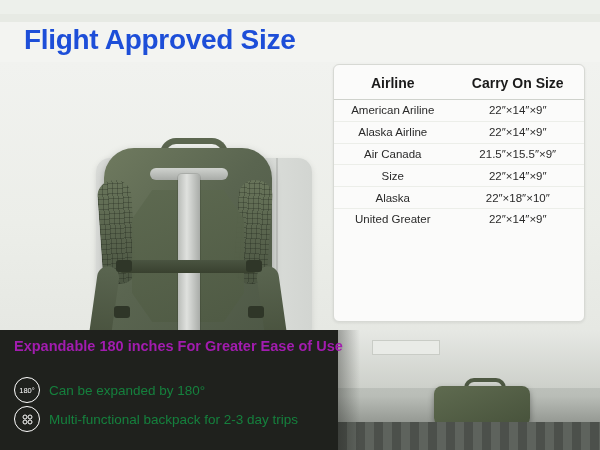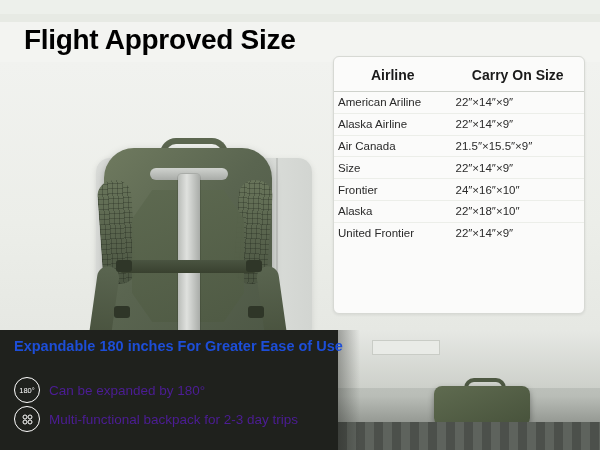--- a/index.html
+++ b/index.html
@@ -19,21 +19,21 @@
     position:absolute; left:0; top:0; width:600px; height:22px;
     background:#edf0eb;
   }
   .top-band-accent {
     position:absolute; left:0; top:14px; width:600px; height:8px;
     background:#e7eae4;
   }
   
   .headline {
     position:absolute; left:24px; top:24px;
-    font-size:28px; font-weight:bold; color:#000000;
+    font-size:28px; font-weight:bold; color:#1d4ed8;
     letter-spacing:-0.3px;
     white-space:nowrap;
   }
   
   .photo {
     position:absolute; left:0; top:62px; width:600px; height:268px;
     background:linear-gradient(180deg,#f1f2ef 0%, #eceee9 60%, #e6e8e3 100%);
     overflow:hidden;
   }
   
@@ -105,42 +105,42 @@
   }
   .shoulder {
     position:absolute; width:22px; height:96px;
     background:linear-gradient(180deg,#5a6550,#434c38);
     border-radius:11px;
   }
   .shoulder.l { left:6px; top:132px; transform:rotate(8deg); }
   .shoulder.r { left:176px; top:132px; transform:rotate(-8deg); }
   
   .table-card {
-    position:absolute; left:333px; top:56px; width:250px; height:256px;
+    position:absolute; left:333px; top:64px; width:250px; height:256px;
     background:#fbfbfa;
     border:1px solid #d7d9d4;
     border-radius:6px;
     box-shadow:0 1px 3px rgba(0,0,0,0.08);
     overflow:hidden;
   }
   table.specs {
     width:100%; border-collapse:collapse;
     font-size:11.5px; color:#2a2a2a;
   }
   table.specs th {
     font-size:14px; font-weight:bold; color:#1a1a1a;
     padding:10px 4px 8px 4px;
     text-align:center;
     border-bottom:1px solid #cfd2cc;
   }
   table.specs th.c1 { width:47%; }
   table.specs th.c2 { width:53%; }
   table.specs td {
     padding:4.4px 4px;
-    text-align:left;
+    text-align:center;
     border-bottom:1px solid #eceee9;
     white-space:nowrap;
   }
   table.specs tr:last-child td { border-bottom:none; }
   
   .features {
     position:absolute; left:0; top:330px; width:600px; height:120px;
     background:#1f211d;
     overflow:hidden;
   }
@@ -169,37 +169,37 @@
   .feat-photo .fp-bag-handle {
     position:absolute; left:126px; top:48px; width:34px; height:12px;
     border:4px solid #4e5943; border-bottom:none; border-radius:10px 10px 0 0;
   }
   .feat-fade {
     position:absolute; left:300px; top:0; width:60px; height:120px;
     background:linear-gradient(90deg,#1f211d 0%, rgba(31,33,29,0.0) 100%);
   }
   .feat-title {
     position:absolute; left:14px; top:337px; width:360px;
-    color:#1d4ed8; font-size:14.5px; font-weight:bold; line-height:1.28;
+    color:#a21caf; font-size:14.5px; font-weight:bold; line-height:1.28;
   }
   .feat-row {
     position:absolute; left:14px; display:flex; align-items:center; gap:9px;
   }
   .feat-row.r1 { top:377px; }
   .feat-row.r2 { top:406px; }
   .badge {
     width:24px; height:24px; border-radius:50%;
     border:1.6px solid #ffffff;
     display:flex; align-items:center; justify-content:center;
     color:#ffffff; font-size:7.5px; font-weight:normal;
     flex:0 0 auto;
   }
   .badge svg { display:block; }
   .feat-text {
-    color:#4c1d95; font-size:13.5px;
+    color:#15803d; font-size:13.5px;
   }
 </style>
 </head>
 <body>
 
 <div id="root">
 
   <div class="top-band"></div>
   <div class="top-band-accent"></div>
 
@@ -252,29 +252,25 @@
         </tr>
         <tr>
           <td>Air Canada</td>
           <td>21.5″×15.5″×9″</td>
         </tr>
         <tr>
           <td>Size</td>
           <td>22″×14″×9″</td>
         </tr>
         <tr>
-          <td>Frontier</td>
-          <td>24″×16″×10″</td>
-        </tr>
-        <tr>
           <td>Alaska</td>
           <td>22″×18″×10″</td>
         </tr>
         <tr>
-          <td>United Frontier</td>
+          <td>United Greater</td>
           <td>22″×14″×9″</td>
         </tr>
       </tbody>
     </table>
   </div>
 
   <div class="features">
     <div class="feat-photo">
       <div class="fp-wall"></div>
       <div class="fp-sign"></div>

